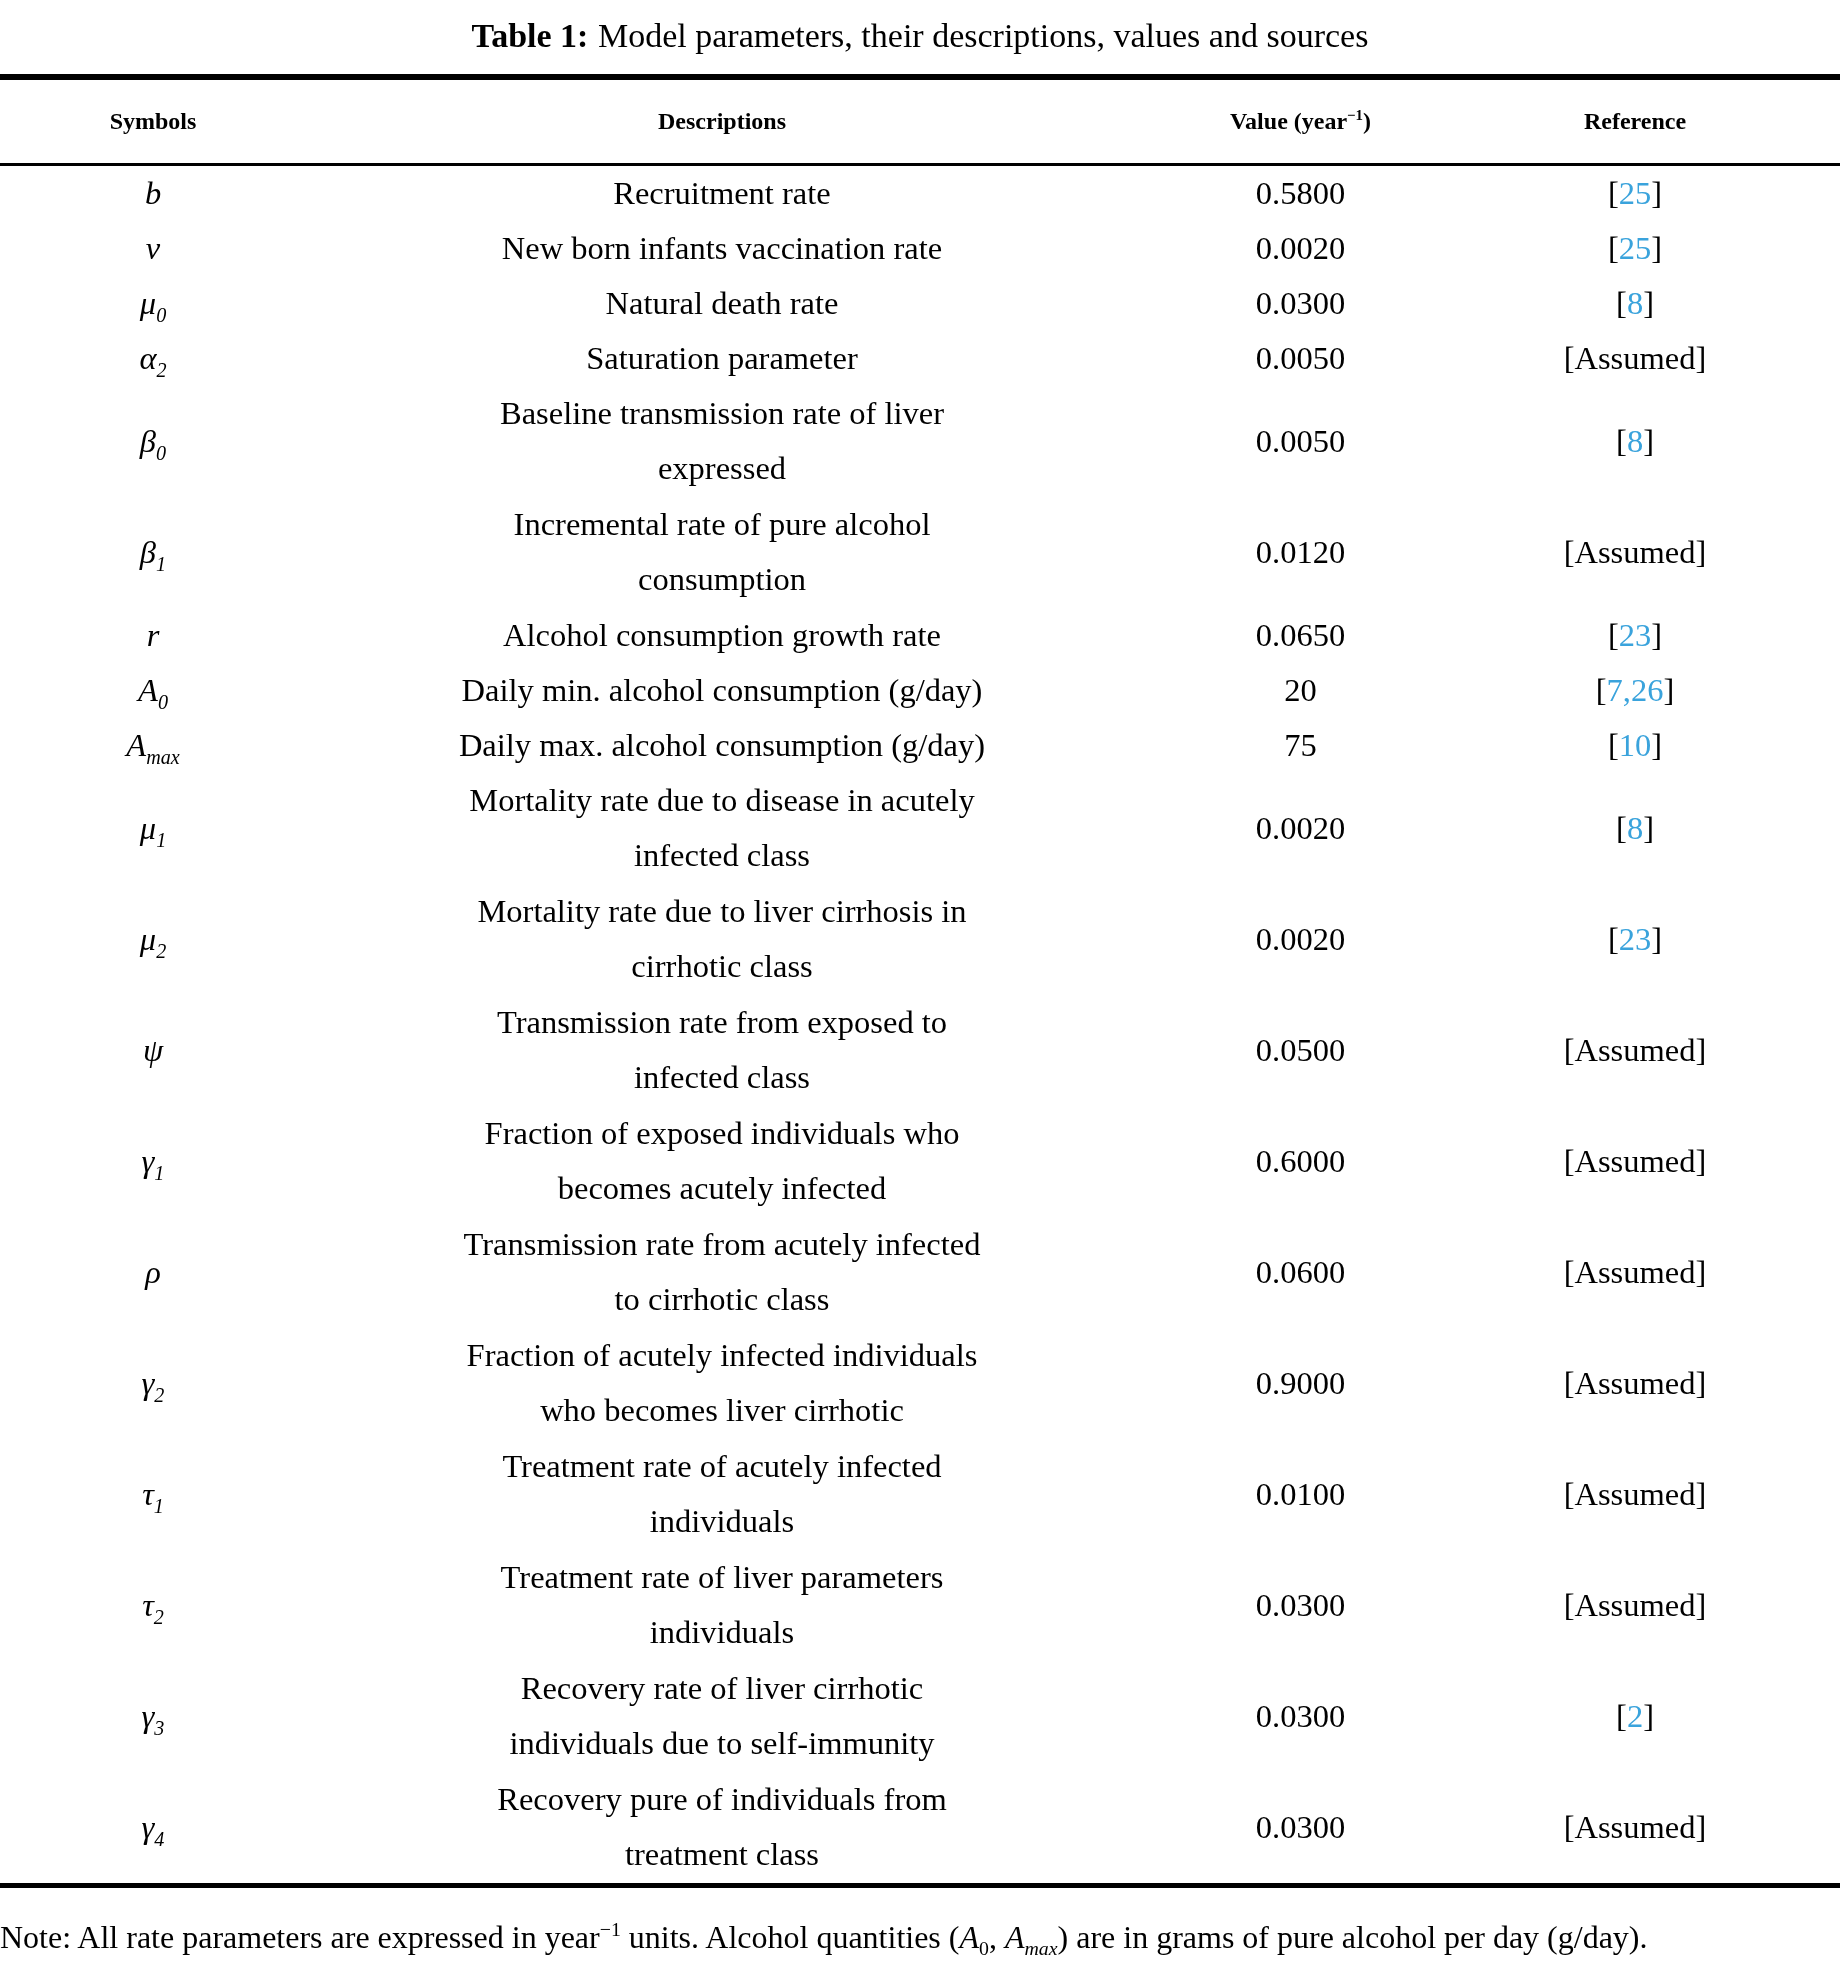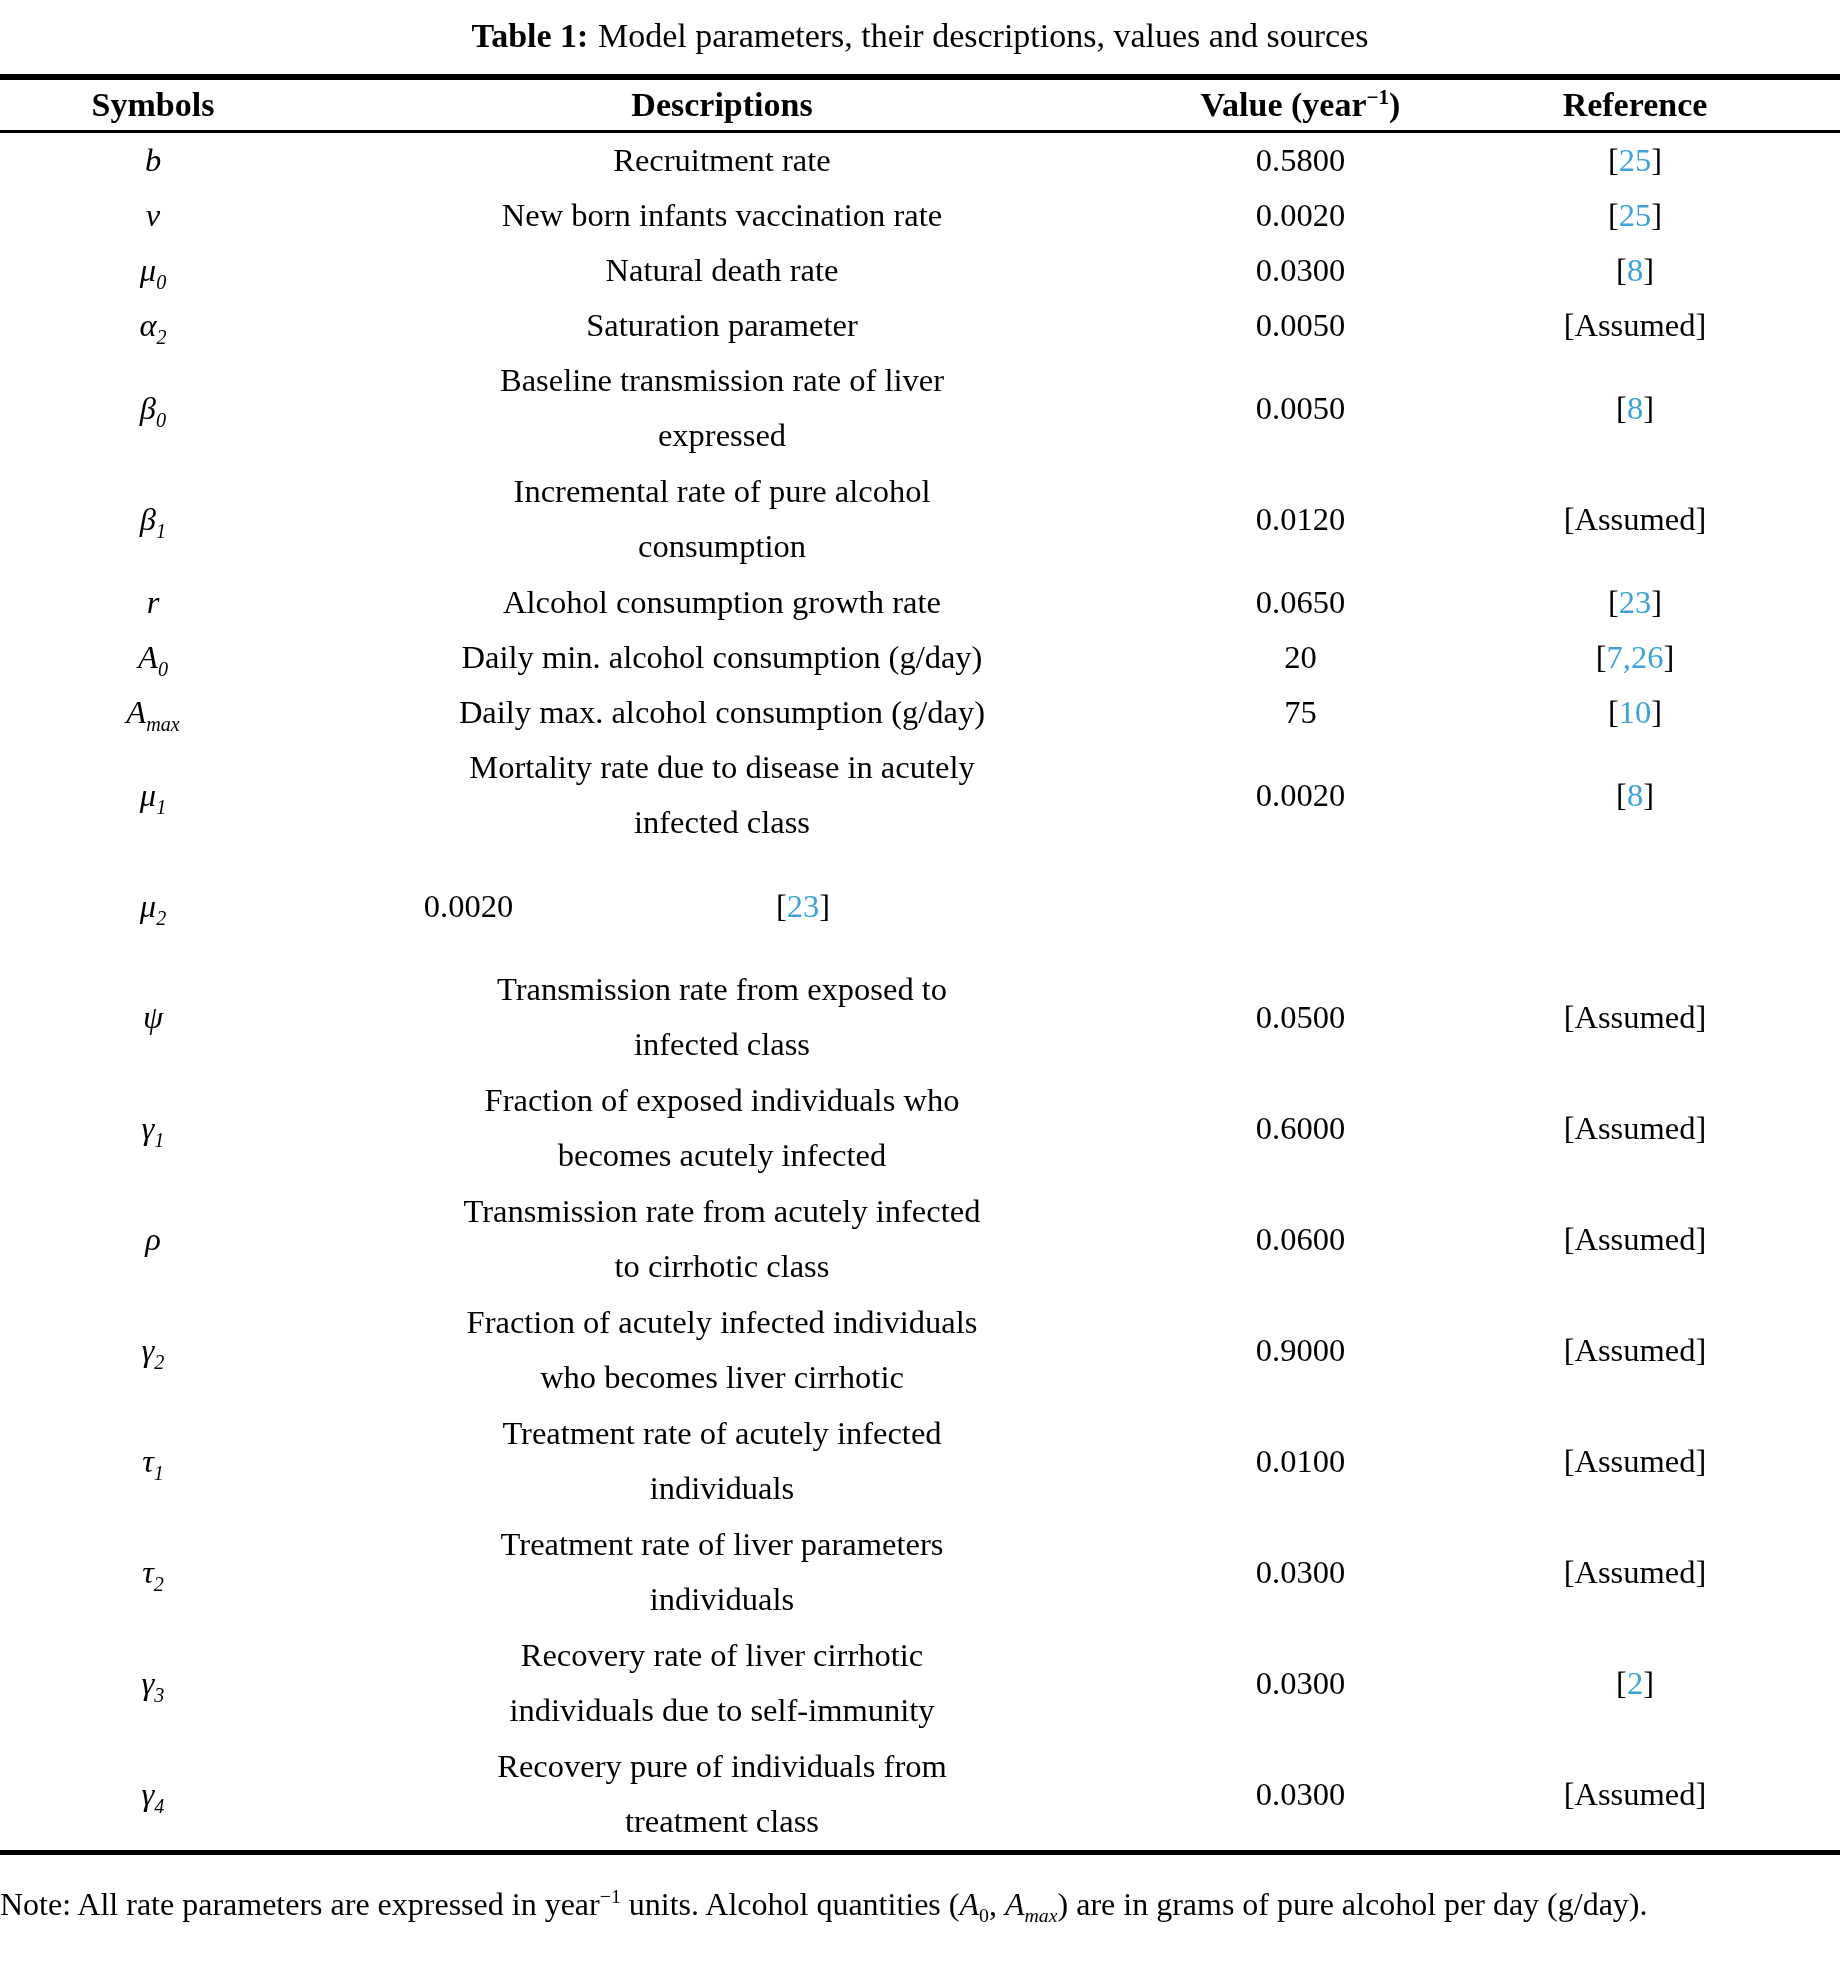--- a/index.html
+++ b/index.html
@@ -16,22 +16,22 @@
     line-height:42px;
   }
   .caption .cap-label{font-weight:bold;}
   .caption .cap-text{margin-left:0.28em;}
   .rule{background:#000;width:1840px;}
   .rule.thick{height:5.7px;}
   .rule.thin{height:2.9px;}
   .top-rule{margin-top:17px;}
   .header-row{
     display:flex;align-items:center;
-    height:50px;
-    font-weight:bold;font-size:34px;
+    height:83px;
+    font-weight:bold;font-size:24px;
   }
   .c{text-align:center;}
   .c-sym{width:306px;}
   .c-desc{width:832px;}
   .c-val{width:325px;}
   .c-ref{width:344px;}
   .row{display:flex;align-items:center;font-size:32.5px;}
   .row .c{line-height:55px;}
   .row.one-line{height:55px;}
   .row.two-line{height:111px;}
@@ -147,20 +147,24 @@
     <div class="c c-sym sym-wrap"><i>μ</i><sub><i>1</i></sub></div>
     <div class="c c-desc">
           <div>Mortality rate due to disease in acutely</div>
           <div>infected class</div>
         </div>
     <div class="c c-val">0.0020</div>
     <div class="c c-ref"><span>[</span><span class="cite">8</span><span>]</span></div>
   </div>
       <div class="row two-line">
     <div class="c c-sym sym-wrap"><i>μ</i><sub><i>2</i></sub></div>
+    <div class="c c-desc">
+          <div>Mortality rate due to liver cirrhosis in</div>
+          <div>cirrhotic class</div>
+        </div>
     <div class="c c-val">0.0020</div>
     <div class="c c-ref"><span>[</span><span class="cite">23</span><span>]</span></div>
   </div>
       <div class="row two-line">
     <div class="c c-sym sym-wrap"><i>ψ</i><sub><i></i></sub></div>
     <div class="c c-desc">
           <div>Transmission rate from exposed to</div>
           <div>infected class</div>
         </div>
     <div class="c c-val">0.0500</div>

